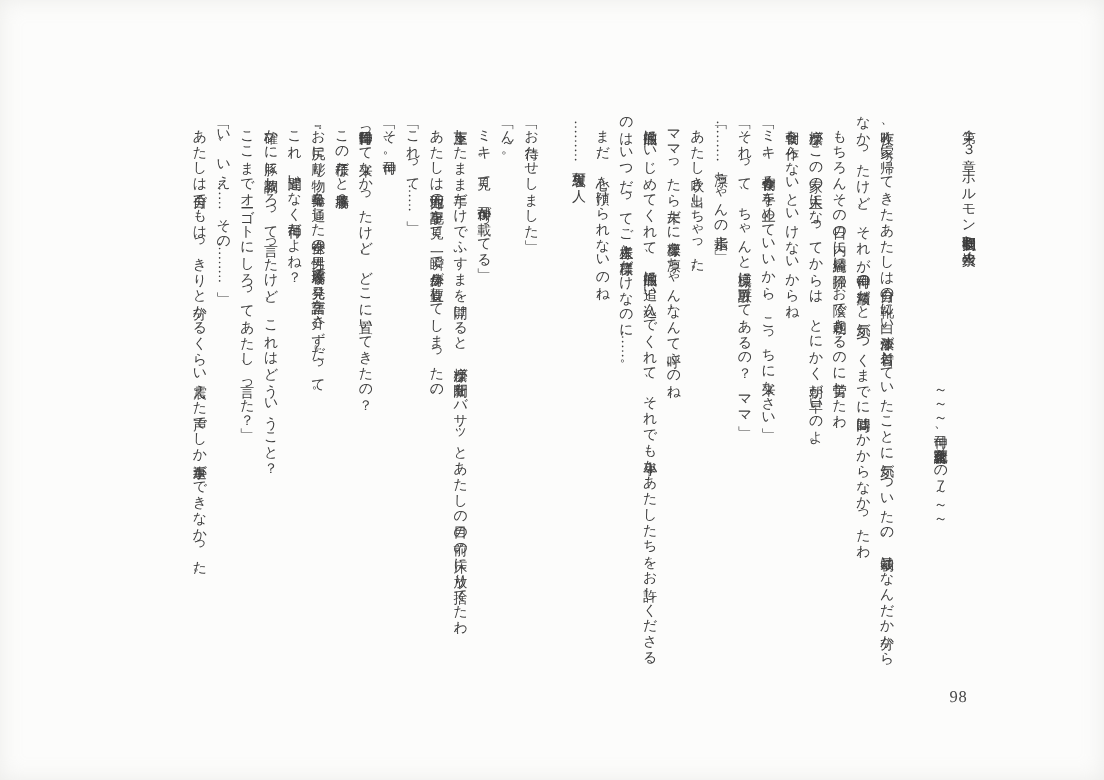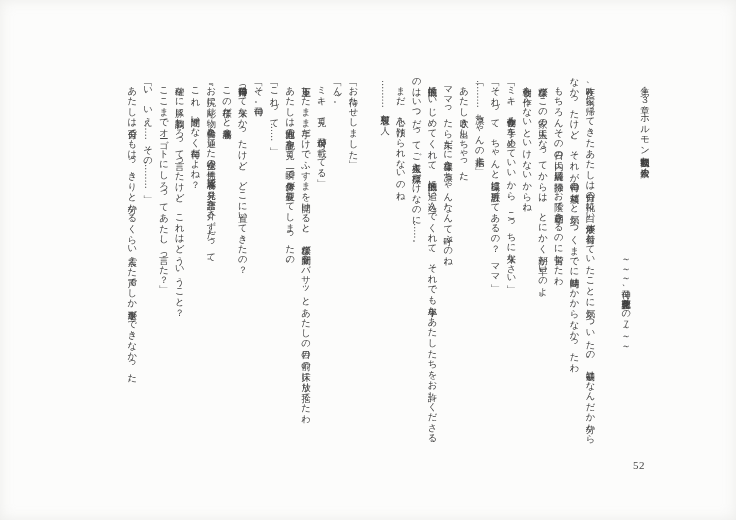--- a/index.html
+++ b/index.html
@@ -87,14 +87,14 @@
       <p class="line line--paragraph">「そ、伸司。</p>
       <p class="line line--paragraph">昨日伸司帰って来なかったけど、どこに置いてきたの？</p>
       <p class="line line--paragraph">この様子だと養豚場？</p>
       <p class="line line--paragraph">『お尻に彫り物、鼻輪を通した全裸の男性。養豚場で発見。言語を介さず』だって。</p>
       <p class="line line--paragraph">これ、間違いなく伸司だよね？</p>
       <p class="line line--paragraph">確かに豚に調教しろって言ったけど、これはどういうこと？</p>
       <p class="line line--paragraph">ここまでオーゴトにしろってあたし、言った？」</p>
       <p class="line line--paragraph">「い、いえ……その………」</p>
       <p class="line line--paragraph">あたしは自分でもはっきりと分かるくらい震えた声でしか返事ができなかった。</p>
     </div>
-  <div class="page-number">52</div>
+  <div class="page-number">98</div>
 </div>
 
 </body></html>

